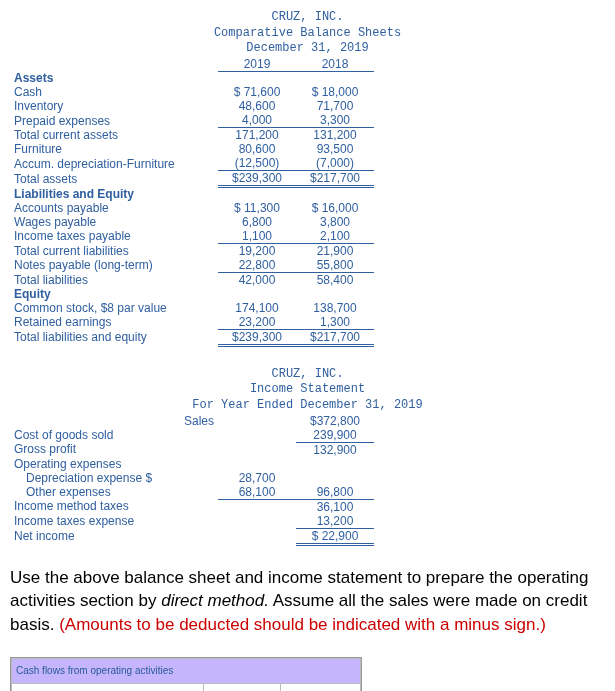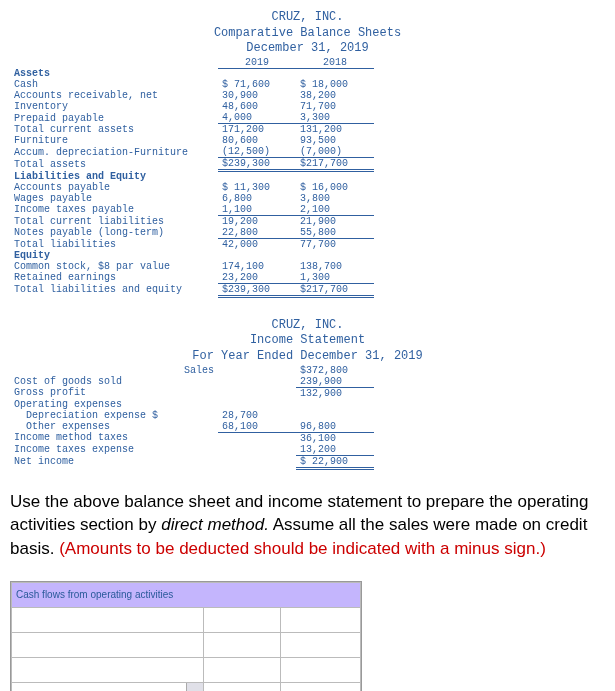--- a/index.html
+++ b/index.html
@@ -15,31 +15,31 @@
     margin-bottom: 20px;
   }
   .statement-header {
     text-align: center;
     color: #3060a0;
     font-family: "Courier New", monospace;
     font-size: 12px;
     line-height: 1.3;
   }
   .fin-table {
-    font-family: Liberation Mono, monospace;
-    font-size: 10px;
+    font-family: Liberation Sans, sans-serif;
+    font-size: 12px;
     border-collapse: collapse;
     color: #3060a0;
   }
   .fin-table td {
     padding: 0 4px;
     white-space: nowrap;
   }
   .label-col { width: 200px; text-align: right; }
-  .num-col { width: 70px; text-align: left; }
+  .num-col { width: 70px; text-align: center; }
   .section-head { font-weight: bold; }
   .dbl-under { border-bottom: 3px double #3060a0; border-top:1px solid #3060a0;}
   .single-under { border-bottom: 1px solid #3060a0; }
 
   .instructions {
     font-size: 17px;
     margin: 10px 0 20px 0;
     line-height: 1.4;
   }
   .instructions .italic { font-style: italic; }
@@ -102,31 +102,26 @@
           <td class="section-head">Assets</td>
           <td></td>
           <td></td>
         </tr>
     <tr>
           <td>Cash</td>
           <td class="num-col">$ 71,600</td>
           <td class="num-col">$ 18,000</td>
         </tr>
     <tr>
-          <td>Accounts receivable, net</td>
-          <td class="num-col">30,900</td>
-          <td class="num-col">38,200</td>
-        </tr>
-    <tr>
           <td>Inventory</td>
           <td class="num-col">48,600</td>
           <td class="num-col">71,700</td>
         </tr>
     <tr>
-          <td>Prepaid payable</td>
+          <td>Prepaid expenses</td>
           <td class="num-col single-under">4,000</td>
           <td class="num-col single-under">3,300</td>
         </tr>
     <tr>
           <td>Total current assets</td>
           <td class="num-col">171,200</td>
           <td class="num-col">131,200</td>
         </tr>
     <tr>
           <td>Furniture</td>
@@ -170,21 +165,21 @@
           <td class="num-col">21,900</td>
         </tr>
     <tr>
           <td>Notes payable (long-term)</td>
           <td class="num-col single-under">22,800</td>
           <td class="num-col single-under">55,800</td>
         </tr>
     <tr>
           <td>Total liabilities</td>
           <td class="num-col">42,000</td>
-          <td class="num-col">77,700</td>
+          <td class="num-col">58,400</td>
         </tr>
     <tr>
           <td class="section-head">Equity</td>
           <td></td>
           <td></td>
         </tr>
     <tr>
           <td>Common stock, $8 par value</td>
           <td class="num-col">174,100</td>
           <td class="num-col">138,700</td>

